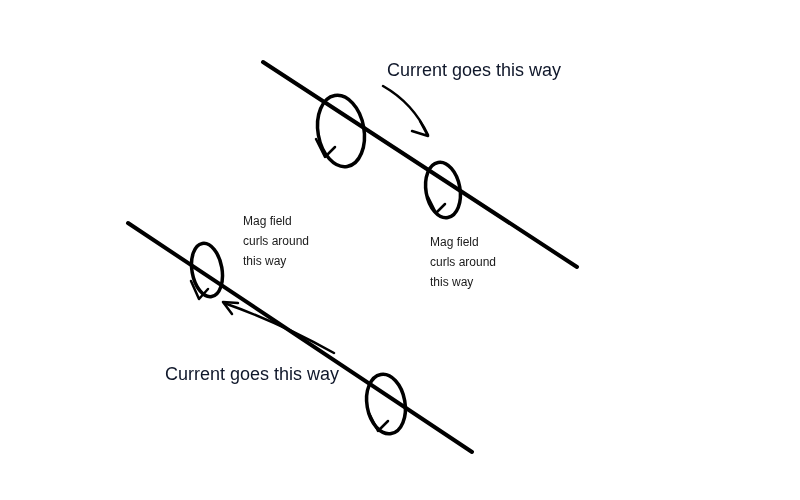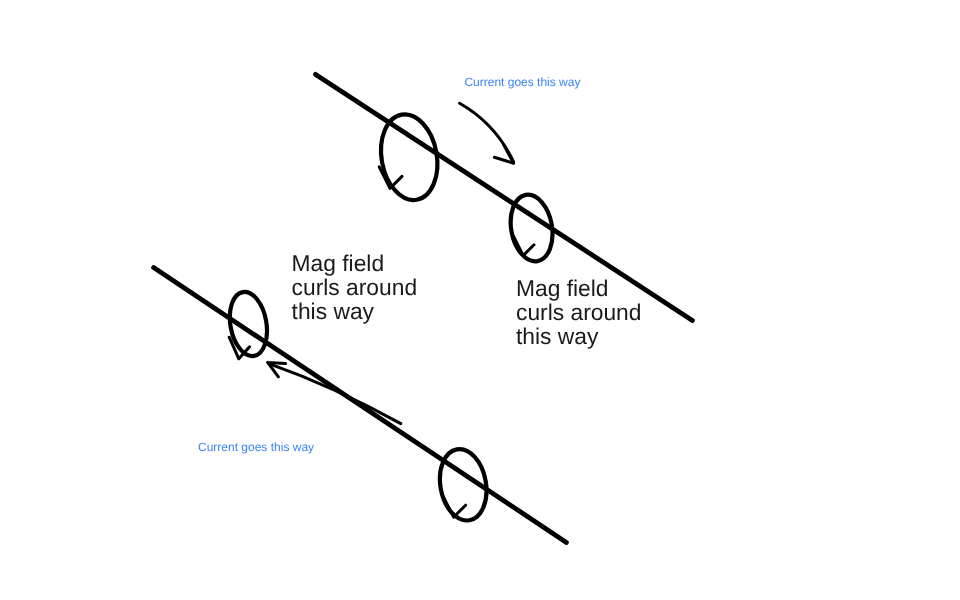--- a/index.html
+++ b/index.html
@@ -18,28 +18,28 @@
   }
   #drawing {
     position: absolute;
     left: 0;
     top: 0;
     width: 800px;
     height: 500px;
   }
   .label {
     position: absolute;
-    font-size: 10px;
+    font-size: 18px;
     line-height: 16px;
-    color: #3b82f6;
+    color: #0f172a;
     white-space: nowrap;
   }
   .label-block {
     position: absolute;
-    font-size: 19px;
+    font-size: 12px;
     color: #1a1a1a;
   }
   .label-block .line {
     display: block;
     line-height: 20px;
     white-space: nowrap;
   }
   #label-current-top   { left: 387px; top: 62px;  }
   #label-mag-left      { left: 243px; top: 211px; }
   #label-mag-right     { left: 430px; top: 232px; }

